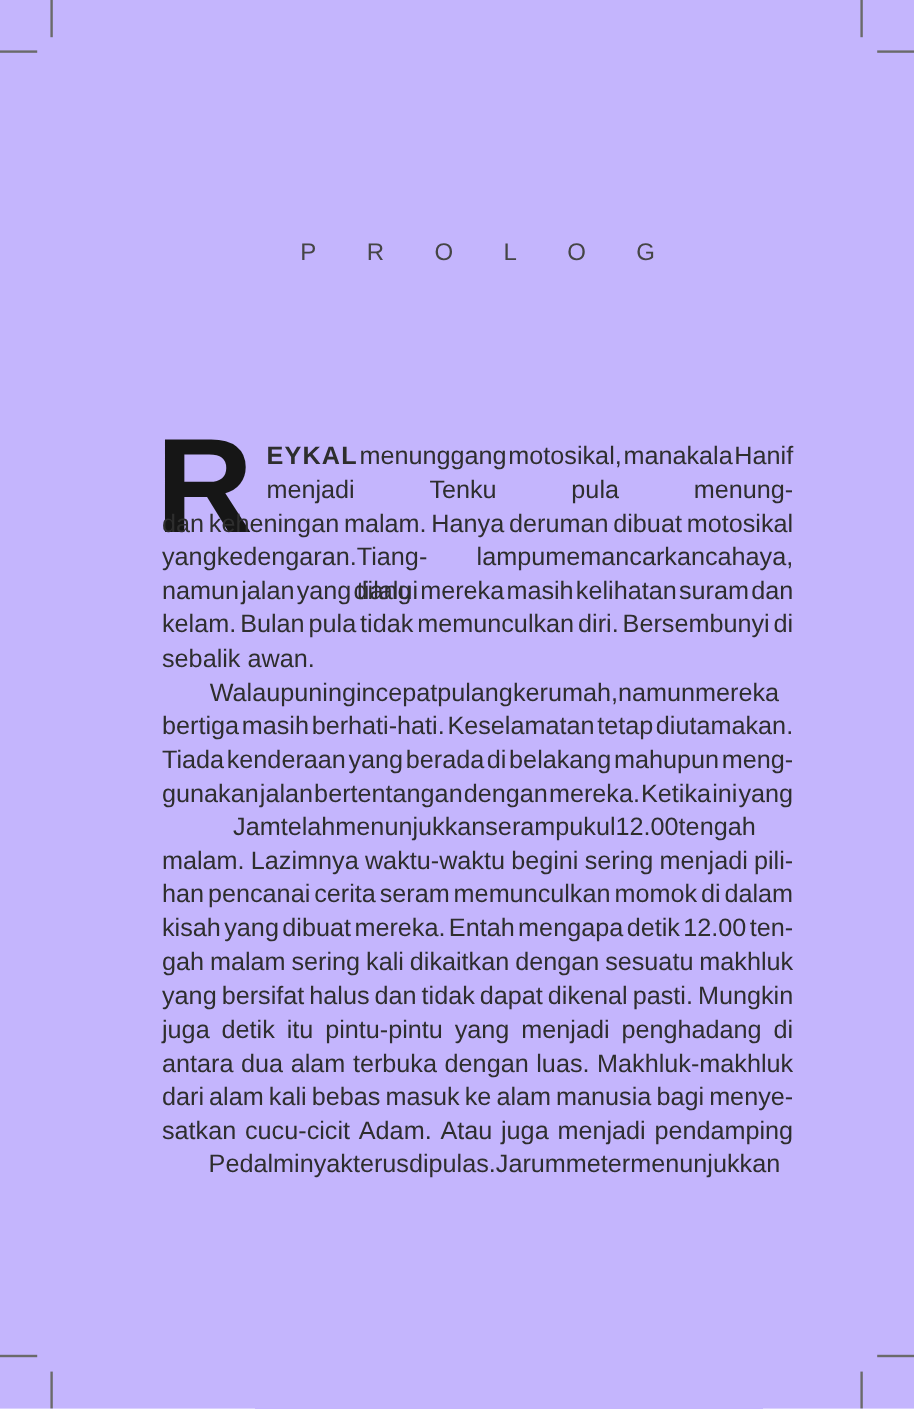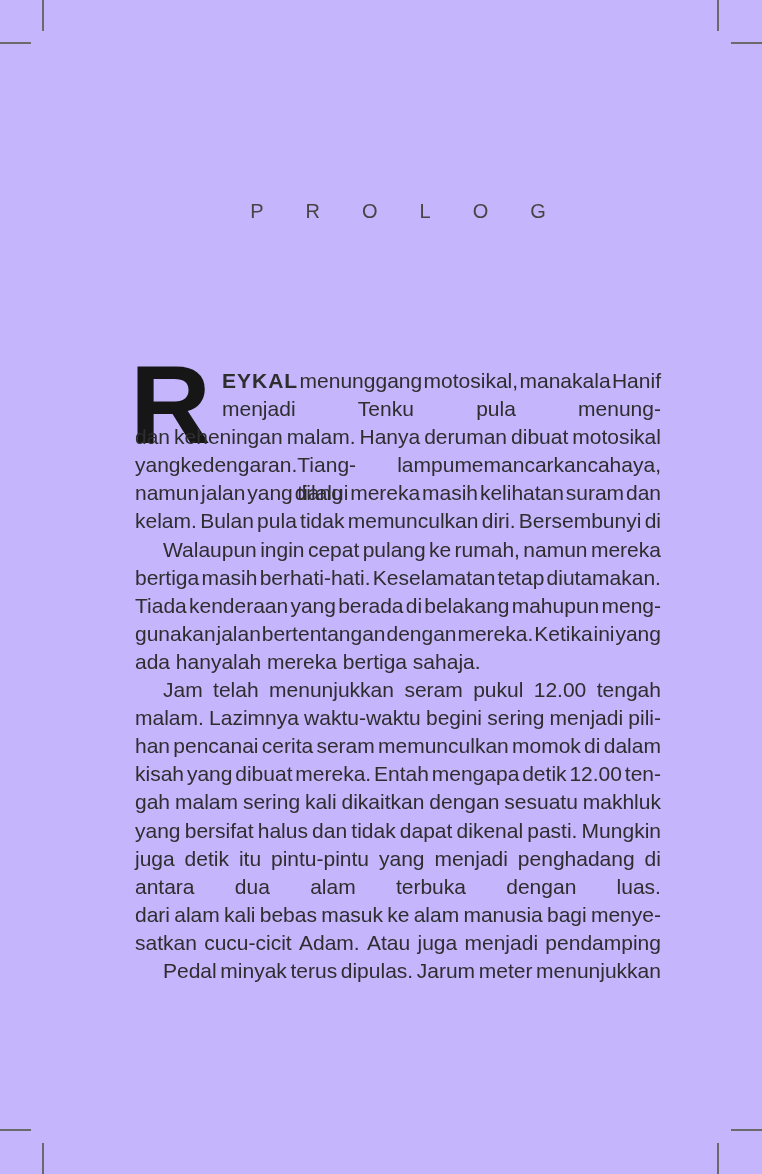--- a/index.html
+++ b/index.html
@@ -59,21 +59,21 @@
     line-height: 28.1px;
     white-space: nowrap;
     text-align: left;
   }
   .line.justify {
     display: flex;
     justify-content: space-between;
     align-items: baseline;
     white-space: normal;
   }
-  .line.indent { padding-left: 28px; }
+  .line.indent { padding-left: 28px; justify-content: center; }
   .line.dc { margin-left: 87px; }
   .lead { font-weight: bold; letter-spacing: 1px; }
 </style>
 </head>
 <body>
 
 <div class="page">
   <div class="mark v tl-v"></div>
   <div class="mark h tl-h"></div>
   <div class="mark v tr-v"></div>
@@ -132,20 +132,21 @@
       <div class="line justify">
         <span>kelam.</span>
         <span>Bulan</span>
         <span>pula</span>
         <span>tidak</span>
         <span>memunculkan</span>
         <span>diri.</span>
         <span>Bersembunyi</span>
         <span>di</span>
       </div>
+      <div class="line">sebalik awan.</div>
       <div class="line justify indent">
         <span>Walaupun</span>
         <span>ingin</span>
         <span>cepat</span>
         <span>pulang</span>
         <span>ke</span>
         <span>rumah,</span>
         <span>namun</span>
         <span>mereka</span>
       </div>
@@ -170,21 +171,20 @@
       <div class="line justify">
         <span>gunakan</span>
         <span>jalan</span>
         <span>bertentangan</span>
         <span>dengan</span>
         <span>mereka.</span>
         <span>Ketika</span>
         <span>ini</span>
         <span>yang</span>
       </div>
-      <div class="line">ada hanyalah mereka bertiga sahaja.</div>
       <div class="line justify indent">
         <span>Jam</span>
         <span>telah</span>
         <span>menunjukkan</span>
         <span>seram</span>
         <span>pukul</span>
         <span>12.00</span>
         <span>tengah</span>
       </div>
       <div class="line justify">
@@ -248,20 +248,21 @@
         <span>penghadang</span>
         <span>di</span>
       </div>
       <div class="line justify">
         <span>antara</span>
         <span>dua</span>
         <span>alam</span>
         <span>terbuka</span>
         <span>dengan</span>
         <span>luas.</span>
+        <span>Makhluk-makhluk</span>
       </div>
       <div class="line justify">
         <span>dari</span>
         <span>alam</span>
         <span>kali</span>
         <span>bebas</span>
         <span>masuk</span>
         <span>ke</span>
         <span>alam</span>
         <span>manusia</span>

